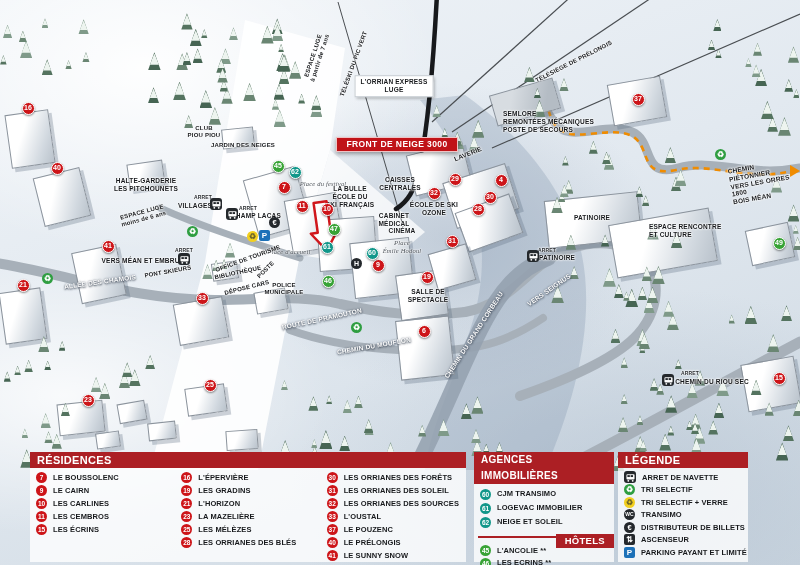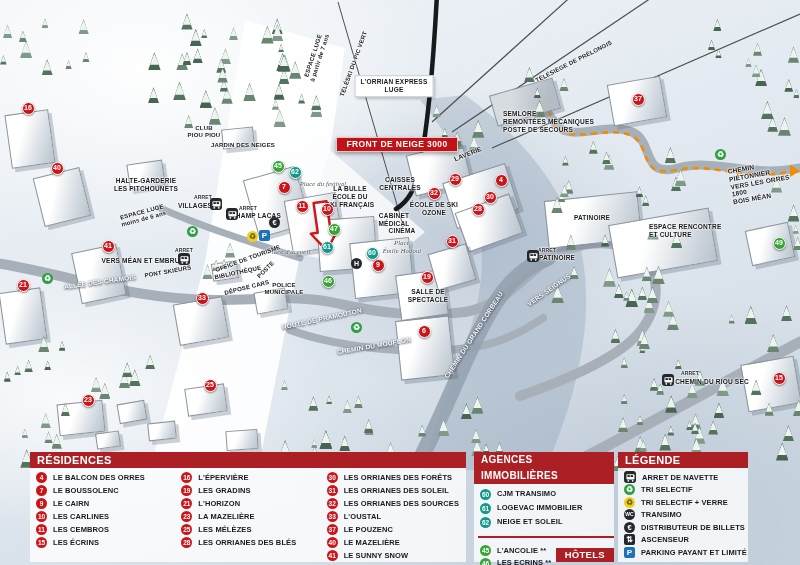--- a/index.html
+++ b/index.html
@@ -57,21 +57,21 @@
   .rescols{display:flex;padding-top:3px;}
   .rescols .col{flex:1;}
   .fitem{display:flex;align-items:center;height:13px;padding-left:6px;}
   .fitem .num{width:11px;height:11px;border-radius:50%;color:#fff;font:bold 6.5px/11px "Liberation Sans",sans-serif;
     text-align:center;margin-right:6px;flex:none;}
   .fitem .num.r{background:#cd1519;} .fitem .num.a{background:#12978a;} .fitem .num.g{background:#38a336;}
   .fitem .lab{font:bold 7.5px/1 "Liberation Sans",sans-serif;color:#17191c;letter-spacing:.1px;white-space:nowrap;}
   .panel.ag .fitem{height:14px;} .panel.ag .hotels .fitem{height:12.8px;}
   .hotdiv{position:relative;height:14px;margin-top:1px;}
   .hotdiv .line{position:absolute;left:4px;right:0;top:6px;height:2px;background:#ac1f24;}
-  .hottag{position:absolute;right:0;top:18px;background:#ac1f24;color:#fff;
+  .hottag{position:absolute;right:0;top:4px;background:#ac1f24;color:#fff;
     font:bold 9.5px/14px "Liberation Sans",sans-serif;padding:0 9px;letter-spacing:.3px;}
   .panel.leg .fitem{height:12.5px;}
   .panel.leg .fitem .ic{margin-right:6px;}
 </style>
 </head>
 <body>
 
 <div id="stage">
 
   <svg id="mapsvg" width="800" height="565">
@@ -858,24 +858,20 @@
     <polygon points="11,2 24,2 24,32 31,32 17.5,51 4,32 11,32" fill="#ffffff" stroke="#d0171c" stroke-width="2.5" stroke-linejoin="round"></polygon>
   </svg>
 
   <div id="banner">FRONT DE NEIGE 3000</div>
 
   <div class="panel res" id="panel-res" style="left:30px;top:452px;width:436px;height:110px">
     <div class="phead">RÉSIDENCES</div>
     <div class="rescols">
         <div class="col">
           <div class="fitem">
-            <span class="num r">4</span>
-            <span class="lab">LE BALCON DES ORRES</span>
-          </div>
-          <div class="fitem">
             <span class="num r">7</span>
             <span class="lab">LE BOUSSOLENC</span>
           </div>
           <div class="fitem">
             <span class="num r">9</span>
             <span class="lab">LE CAIRN</span>
           </div>
           <div class="fitem">
             <span class="num r">10</span>
             <span class="lab">LES CARLINES</span>
@@ -931,21 +927,21 @@
           <div class="fitem">
             <span class="num r">33</span>
             <span class="lab">L'OUSTAL</span>
           </div>
           <div class="fitem">
             <span class="num r">37</span>
             <span class="lab">LE POUZENC</span>
           </div>
           <div class="fitem">
             <span class="num r">40</span>
-            <span class="lab">LE MAZELIÈRE</span>
+            <span class="lab">LE PRÉLONGIS</span>
           </div>
           <div class="fitem">
             <span class="num r">41</span>
             <span class="lab">LE SUNNY SNOW</span>
           </div>
         </div>
       </div>
   </div>
 
   <div class="panel ag" id="panel-ag" style="left:474px;top:452px;width:140px;height:110px">

